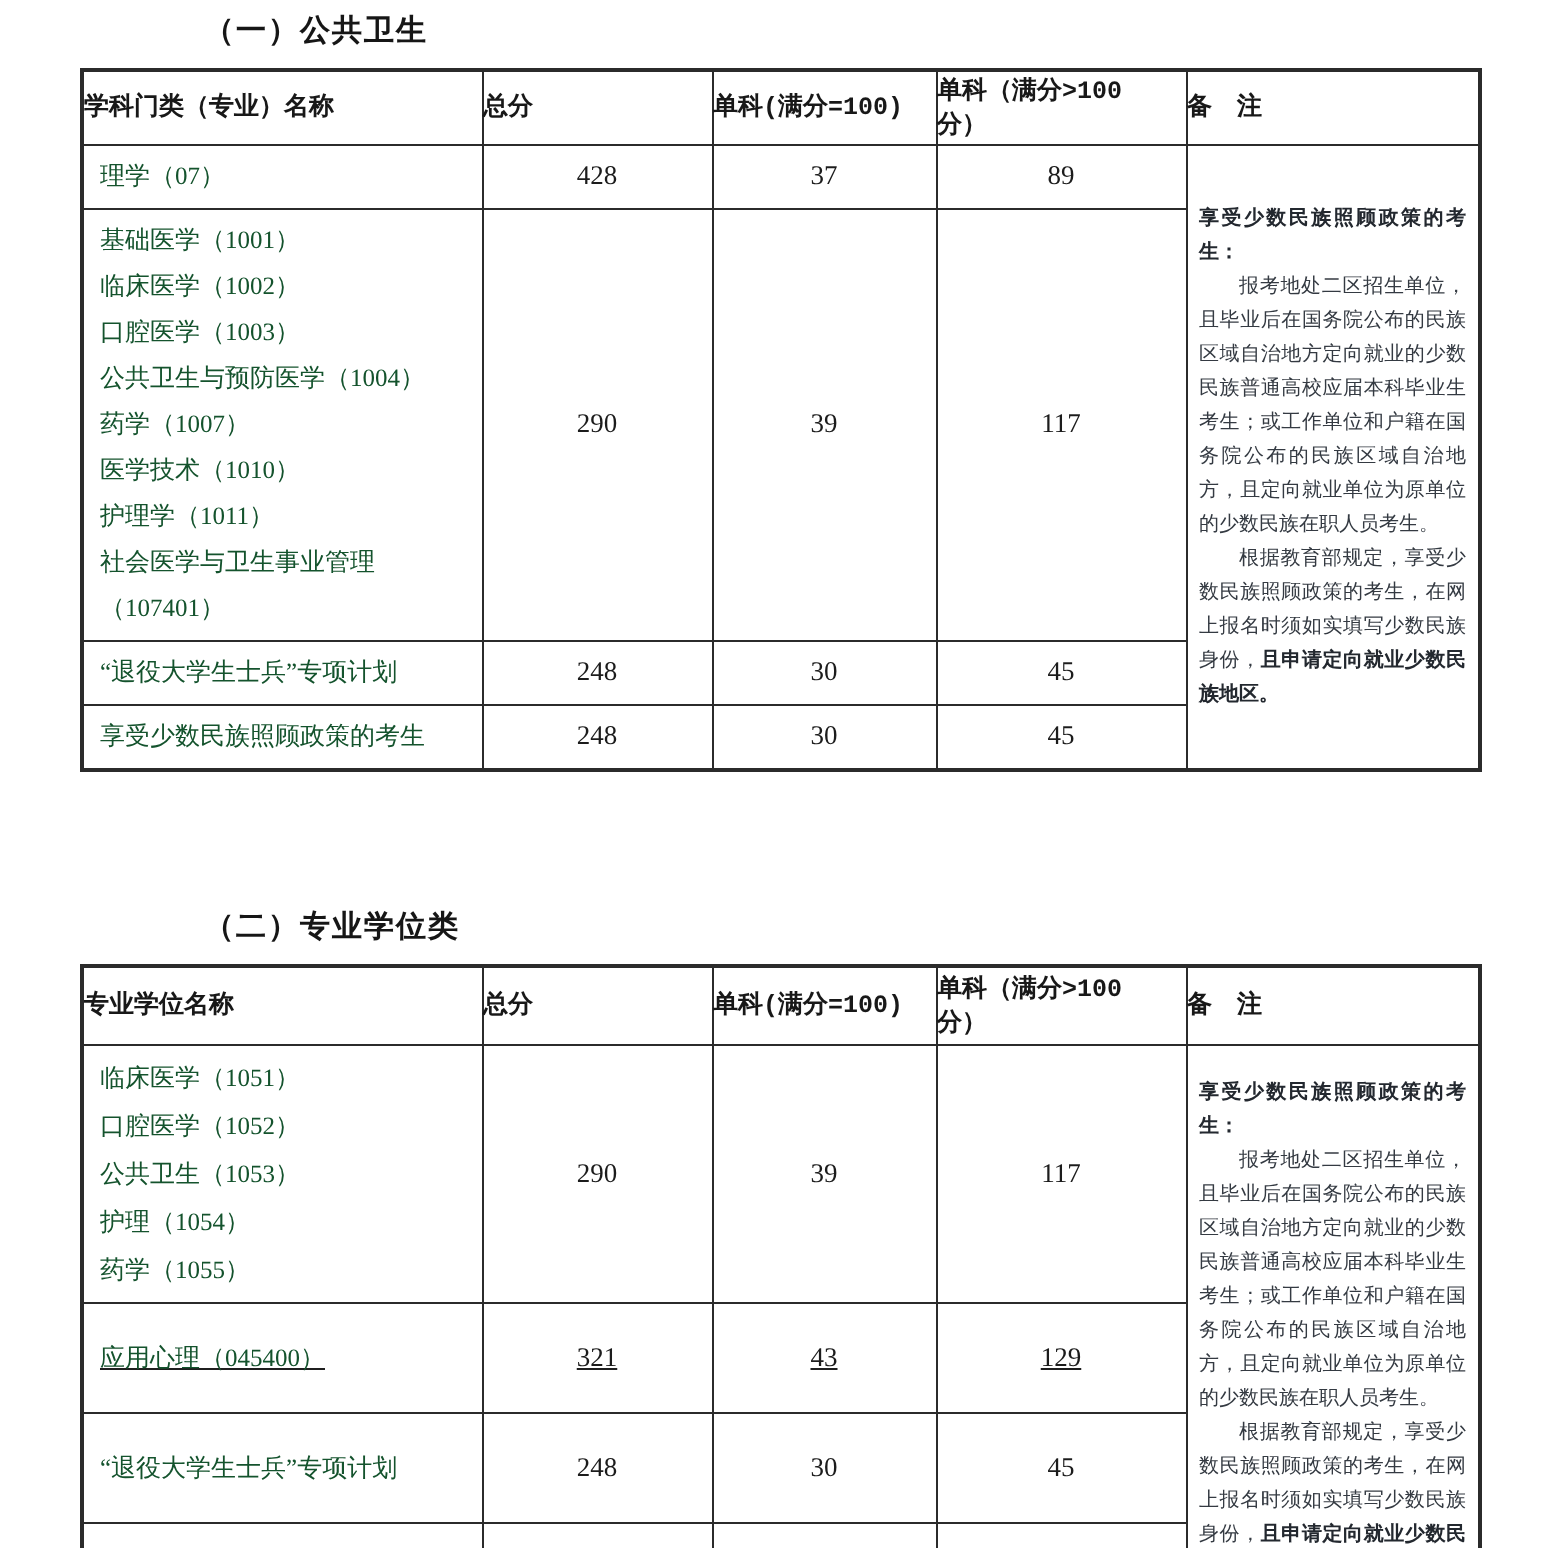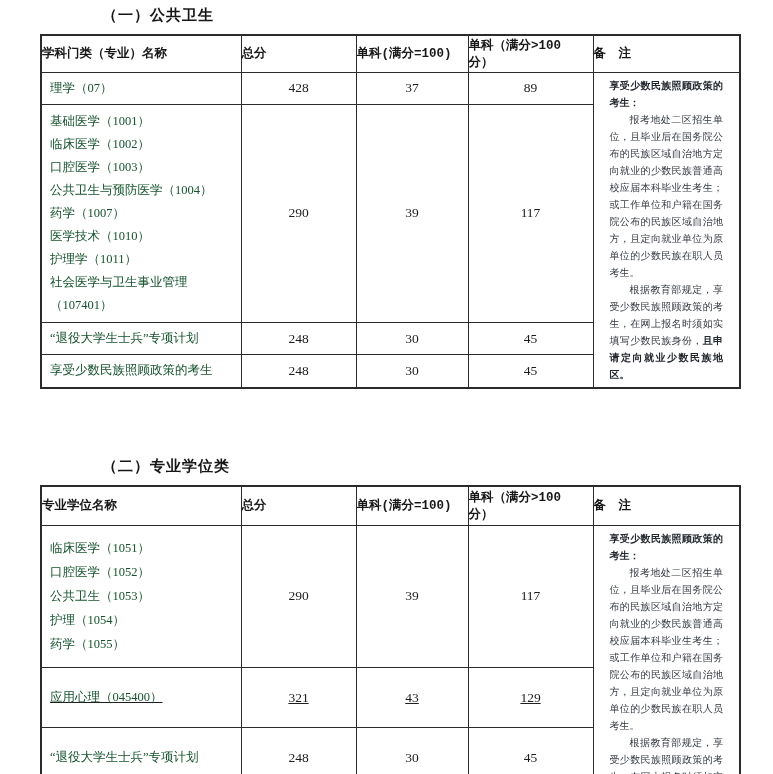--- a/index.html
+++ b/index.html
@@ -28,21 +28,21 @@
   }
   td.name{
     font-size:12.5px;text-align:left;padding:4px 4px 4px 8px;
     white-space:pre-line;line-height:23px;color:#14532d;
   }
   td.num{
     font-size:13.5px;text-align:center;vertical-align:middle;color:#1c1c1c;
     font-family:"Liberation Serif","DejaVu Serif",serif;
   }
   td.remark-cell{
-    vertical-align:middle;padding:4px 16px;color:#343a42;
+    vertical-align:middle;padding:4px 6px;color:#343a42;
   }
   .remark-cell p{
     margin:0;font-size:10px;line-height:17px;text-align:justify;
   }
   .remark-head{font-weight:bold;color:#23282f;}
   .remark-para{text-indent:2em;}
   .bold-span{font-weight:bold;color:#23282f;}
   
   .t1-hdr{height:37px;} .t1-r1{height:29px;} .t1-r2{height:184px;padding-left:20px;}
   .t1-r3{height:31px;} .t1-r4{height:29px;}

